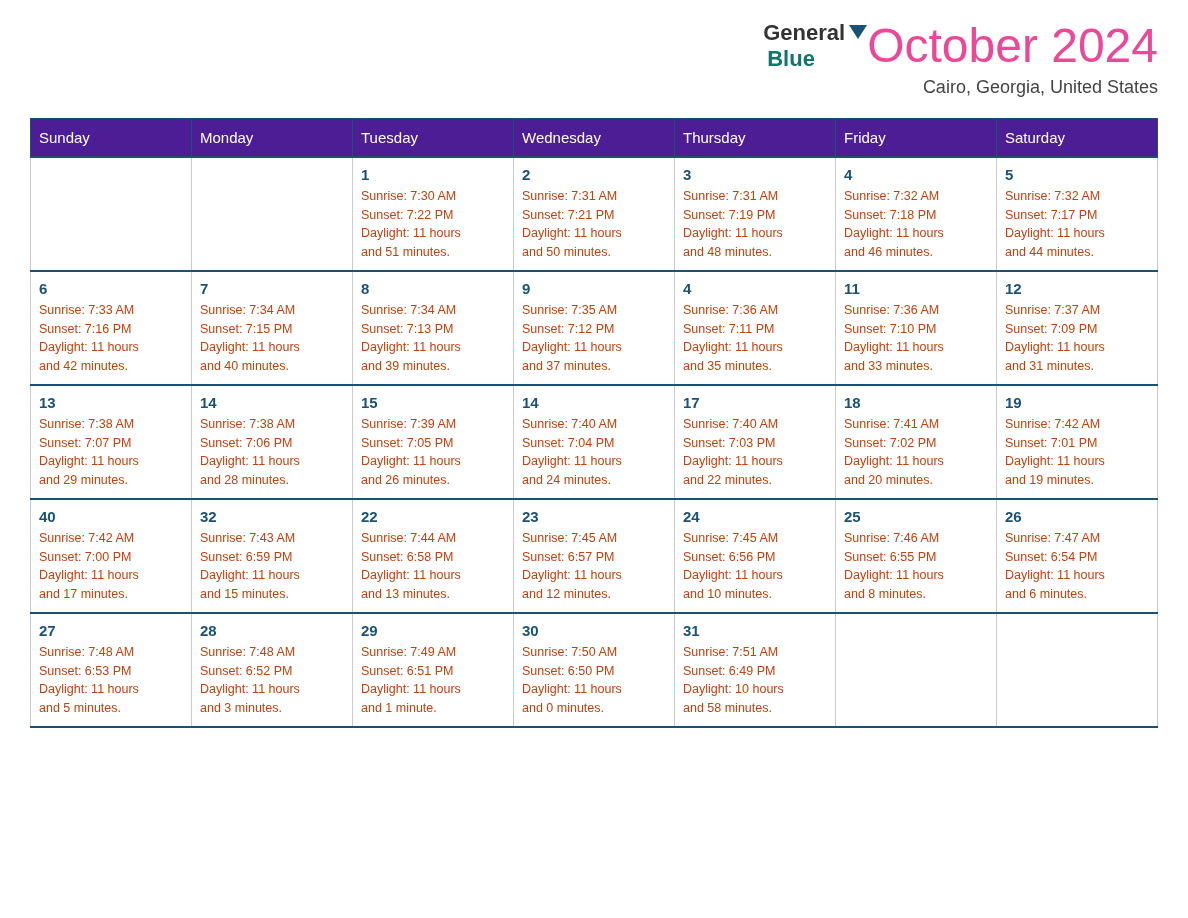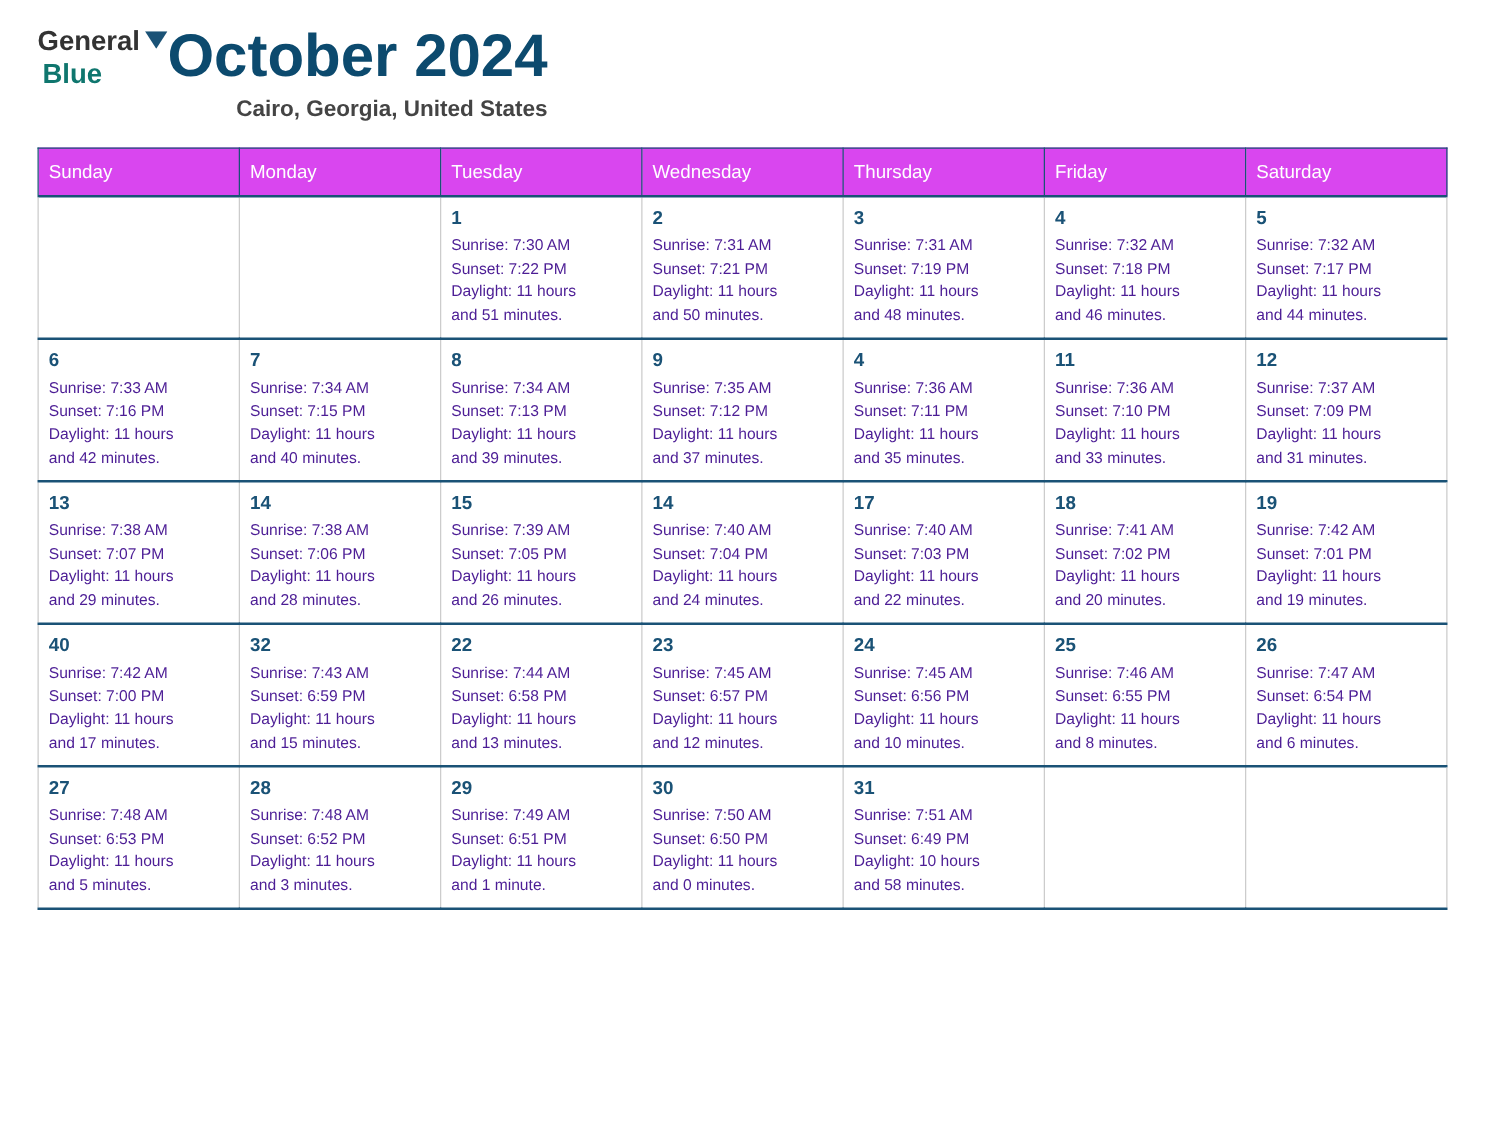--- a/index.html
+++ b/index.html
@@ -5,21 +5,21 @@
     * { margin: 0; padding: 0; box-sizing: border-box; }
     body {
       font-family: Arial, sans-serif;
       background: #fff;
       width: 1188px;
       min-height: 918px;
       padding: 20px 30px;
     }
     .header {
       display: flex;
-      justify-content: flex-start;
+      justify-content: flex-end;
       align-items: flex-start;
       margin-bottom: 20px;
     }
     .logo {
       display: flex;
       flex-direction: column;
       align-items: flex-start;
     }
     .logo-text {
       display: flex;
@@ -35,37 +35,36 @@
       font-size: 22px;
       font-weight: bold;
       color: #0f766e;
       margin-left: 4px;
     }
     .title-block {
       text-align: right;
     }
     .month-title {
       font-size: 48px;
-      font-weight: bold;
-      color: #0c4a6e;
+      font-weight: normal;
+      color: #ec4899;
       line-height: 1.1;
     }
     .location {
       font-size: 18px;
       color: #444;
       margin-top: 4px;
-      font-weight: bold;
     }
     .calendar {
       width: 100%;
       border-collapse: collapse;
       border: 1px solid #aaa;
     }
     .calendar th {
-      background-color: #d946ef;
+      background-color: #4c1d95;
       color: #fff;
       padding: 10px 8px;
       font-size: 15px;
       font-weight: normal;
       text-align: left;
       border: 1px solid #1a5276;
     }
     .calendar td {
       vertical-align: top;
       padding: 8px;
@@ -77,21 +76,21 @@
     }
     .day-number {
       font-size: 15px;
       font-weight: bold;
       color: #1a5276;
       display: block;
       margin-bottom: 4px;
     }
     .day-info {
       font-size: 12.5px;
-      color: #4c1d95;
+      color: #c2410c;
       line-height: 1.5;
     }
     .empty-cell {
       background: #fff;
     }
     tr {
       border-bottom: 2px solid #1a5276;
     }
   </style>
 </head>

